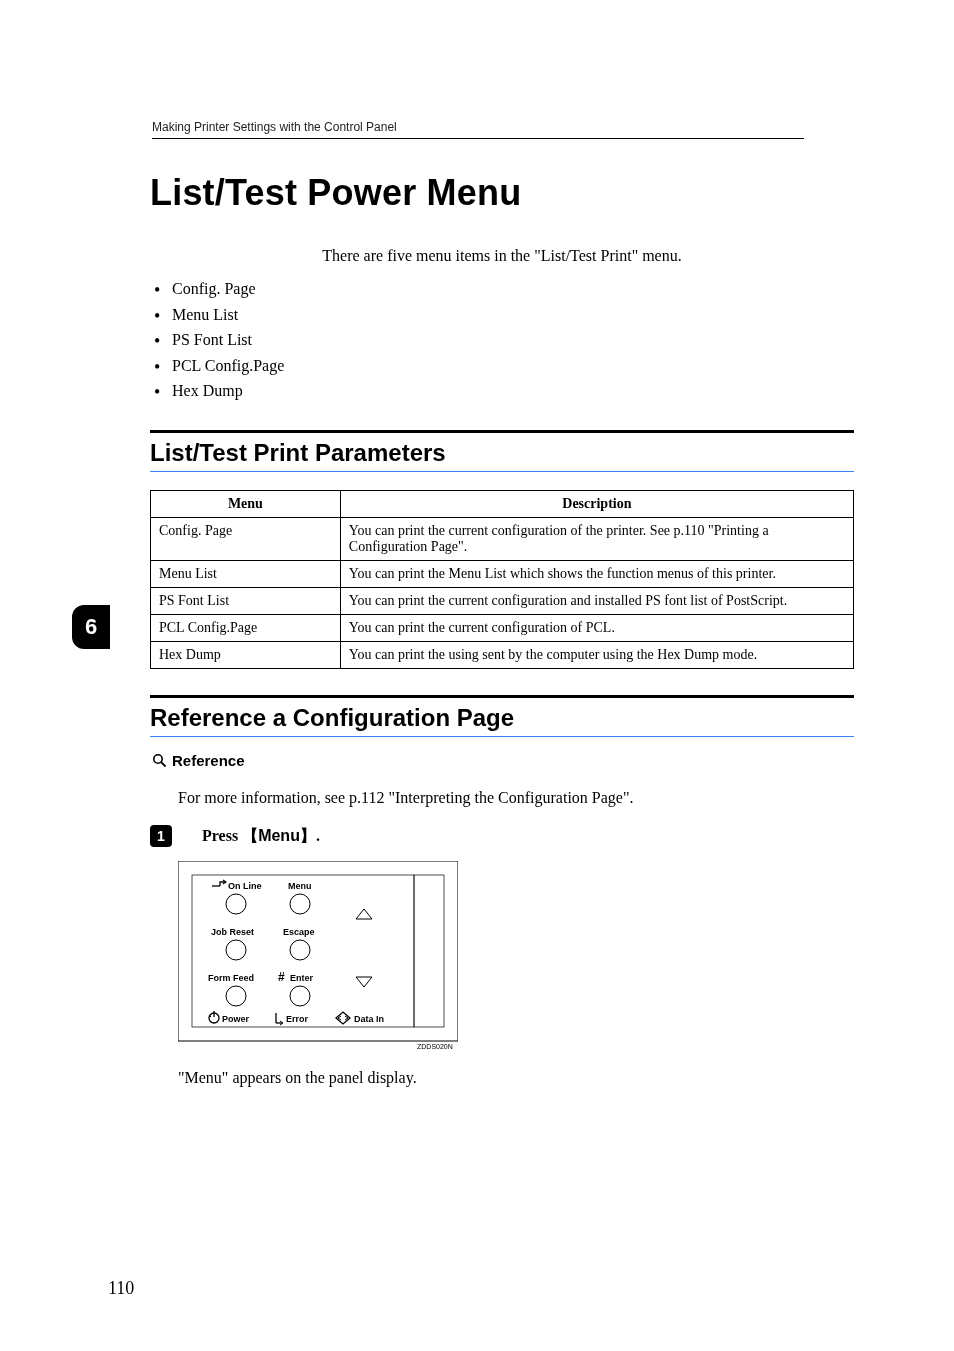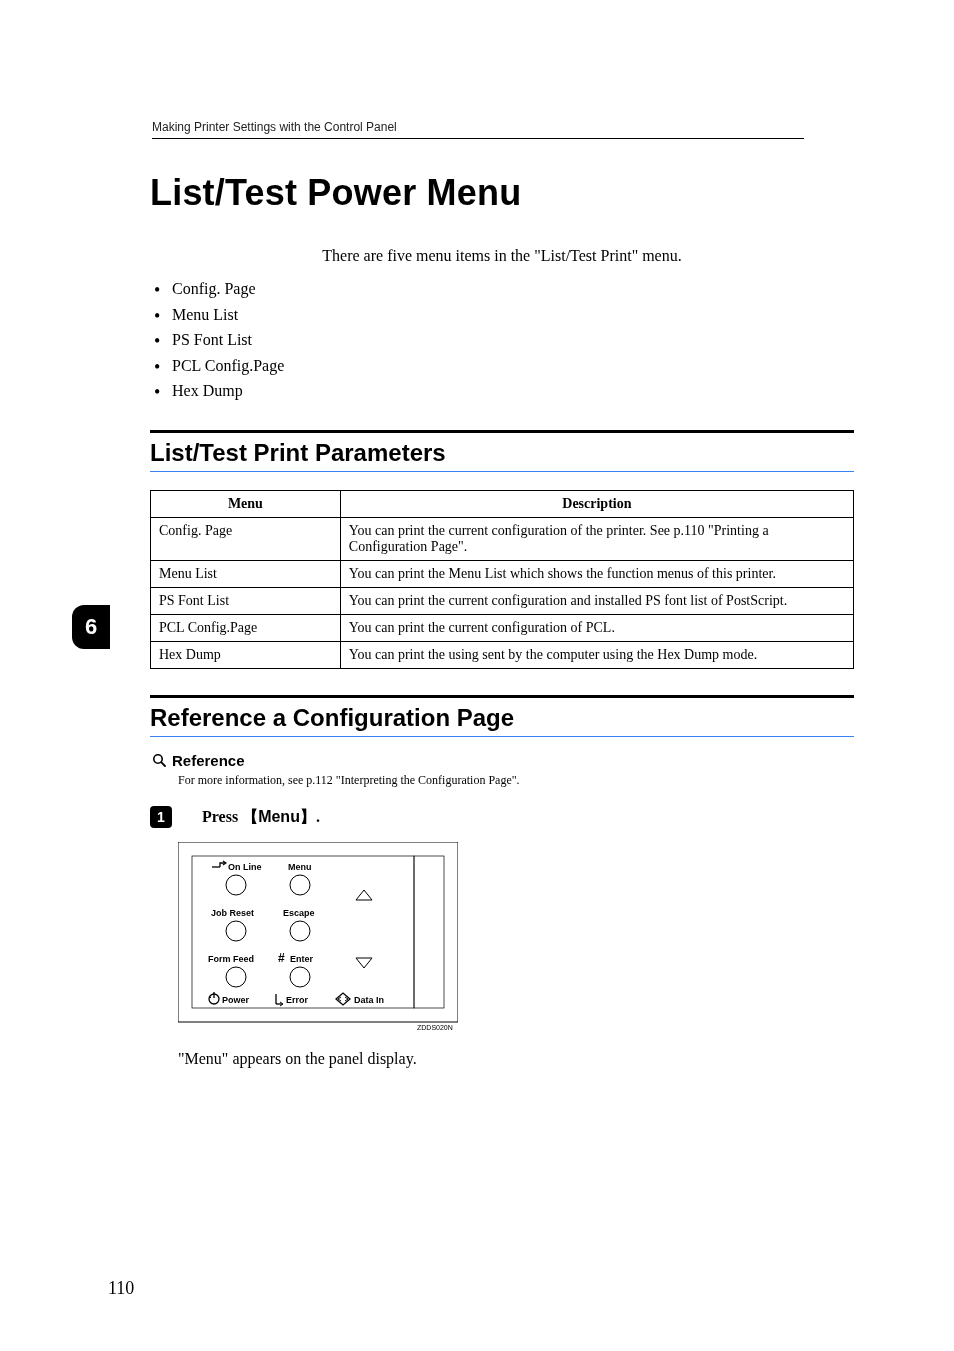--- a/index.html
+++ b/index.html
@@ -91,22 +91,22 @@
   }
   .ref-icon {
     display: inline-flex;
     width: 18px;
     height: 18px;
     align-items: center;
     justify-content: center;
   }
   .ref-body {
     margin-left: 28px;
-    font-size: 12px;
-    margin-top: 4px;
+    font-size: 16px;
+    margin-top: 20px;
   }
   .step {
     display: flex;
     align-items: baseline;
     gap: 6px;
     margin-top: 18px;
   }
   .step-badge {
     width: 22px;
     height: 22px;

